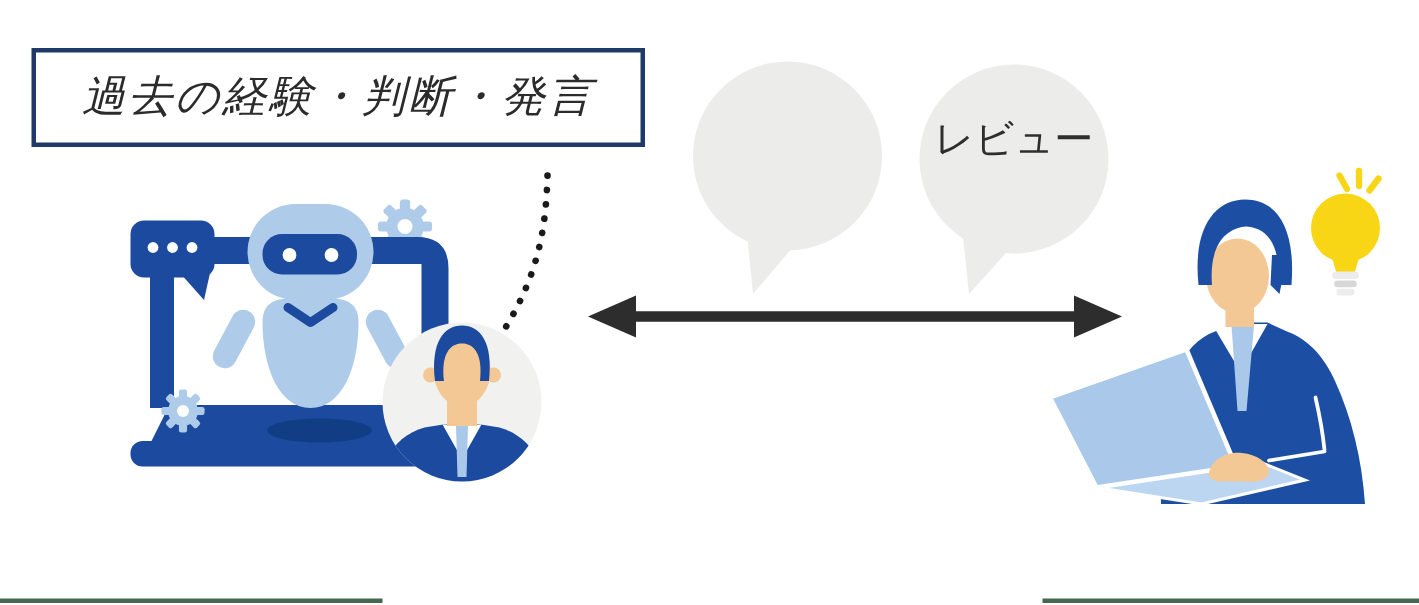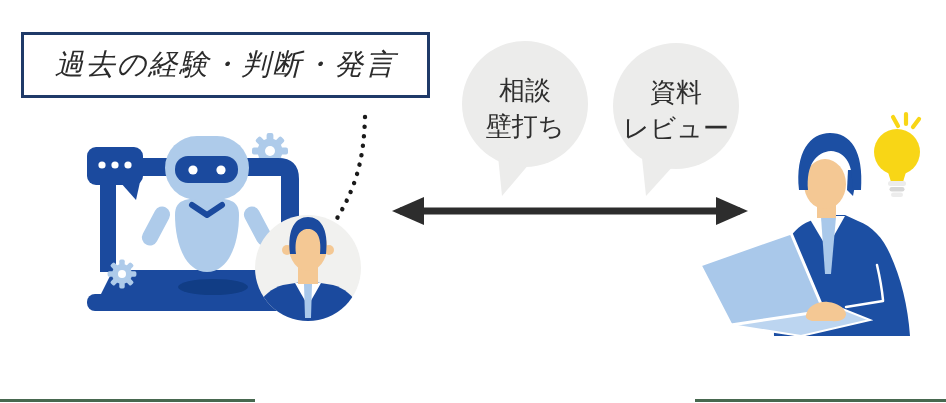--- a/index.html
+++ b/index.html
@@ -163,22 +163,17 @@
     </g>
 
     <rect x="0" y="399" width="255" height="3" fill="#47684f"></rect>
     <rect x="695" y="399" width="251" height="3" fill="#47684f"></rect>
   </svg>
 
   <div class="label-box">
     <span>過去の経験・判断・発言</span>
   </div>
 
-  <div class="bubble-text b1">
-    <div>相談</div>
-    <div>壁打ち</div>
-  </div>
   <div class="bubble-text b2">
-    <div>資料</div>
     <div>レビュー</div>
   </div>
 
 </div>
 
 </body></html>

